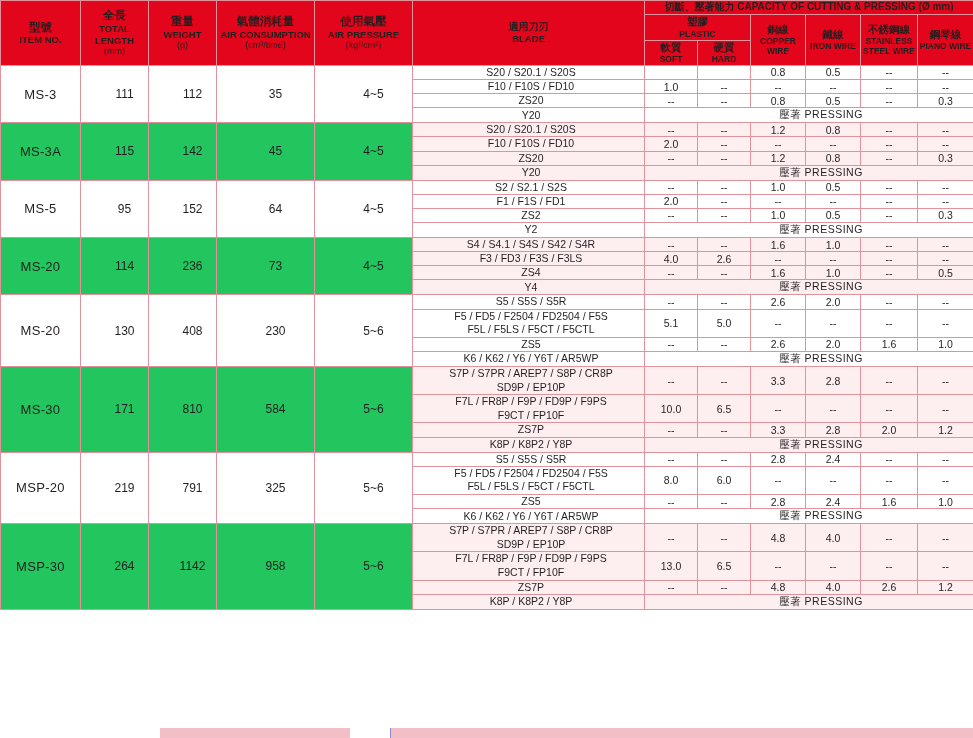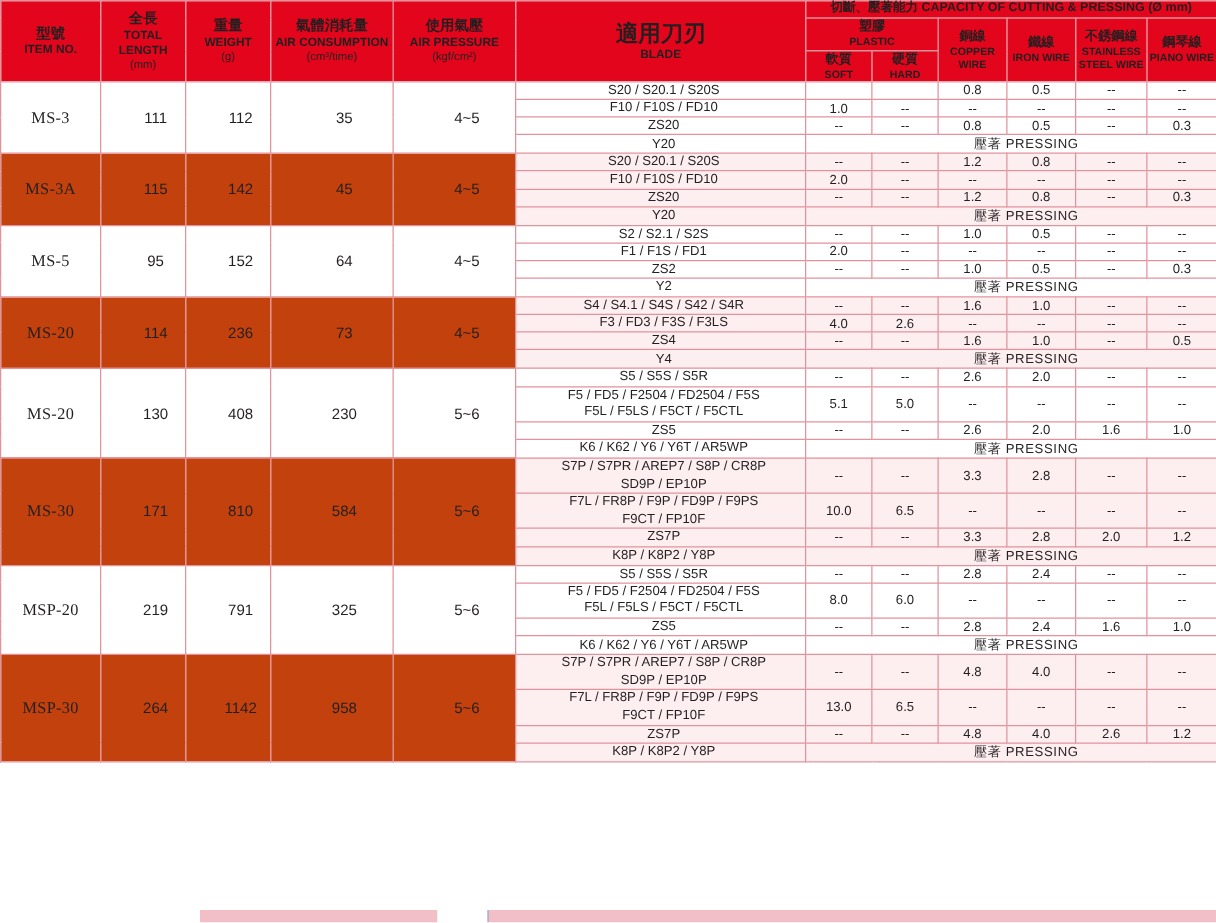--- a/index.html
+++ b/index.html
@@ -41,39 +41,38 @@
   thead th .un { font-size: 9px; display:block; font-weight: normal; }
   thead th.capgroup { font-size: 10px; font-weight: bold; }
   thead th.sub { font-size: 10px; }
   thead th.sub .cn { font-size: 10.5px; }
   thead th.sub .en { font-size: 8.5px; }
   
   tbody td.item {
     font-size: 13px;
     font-weight: normal;
     letter-spacing: .3px;
-    font-family: Liberation Serif, serif;
   }
   tbody td.num { font-size: 12px; padding-left: 20px; }
   tbody td.blade {
     text-align: center;
     padding-left: 5px;
     font-size: 10.5px;
     line-height: 1.25;
     white-space: pre-line;
   }
   tbody td.val { font-size: 10.5px; }
   tbody td.press {
     font-size: 10.5px;
     letter-spacing: .5px;
     padding-left: 24px;
   }
   tr.band-a td { background: #ffffff; }
   tr.band-b td { background: #fdeef0; }
-  tbody tr.band-b td.item, tbody tr.band-b td.num { background: #c2410c; }
+  tbody tr.band-b td.item, tbody tr.band-b td.num { background: #22c55e; }
   .bottom-strip {
     position: absolute;
     left: 0; bottom: 0;
     width: 973px; height: 10px;
     display: flex;
   }
   .bottom-strip div { height: 100%; }
 </style>
 </head>
 <body>
@@ -114,21 +113,21 @@
           <span class="cn">氣體消耗量</span>
           <span class="en">AIR CONSUMPTION</span>
           <span class="un">(cm³/time)</span>
         </th>
         <th rowspan="3">
           <span class="cn">使用氣壓</span>
           <span class="en">AIR PRESSURE</span>
           <span class="un">(kgf/cm²)</span>
         </th>
         <th rowspan="3">
-          <span class="cn" style="font-size:18px">適用刀刃</span>
+          <span class="cn" style="font-size:10px">適用刀刃</span>
           <span class="en">BLADE</span>
         </th>
         <th colspan="6" class="capgroup">切斷、壓著能力 CAPACITY OF CUTTING &amp; PRESSING (Ø mm)</th>
       </tr>
       <tr>
         <th colspan="2" class="sub">
           <span class="cn">塑膠</span><span class="en" style="display:inline">PLASTIC</span>
         </th>
         <th rowspan="2" class="sub">
           <span class="cn">銅線</span>

